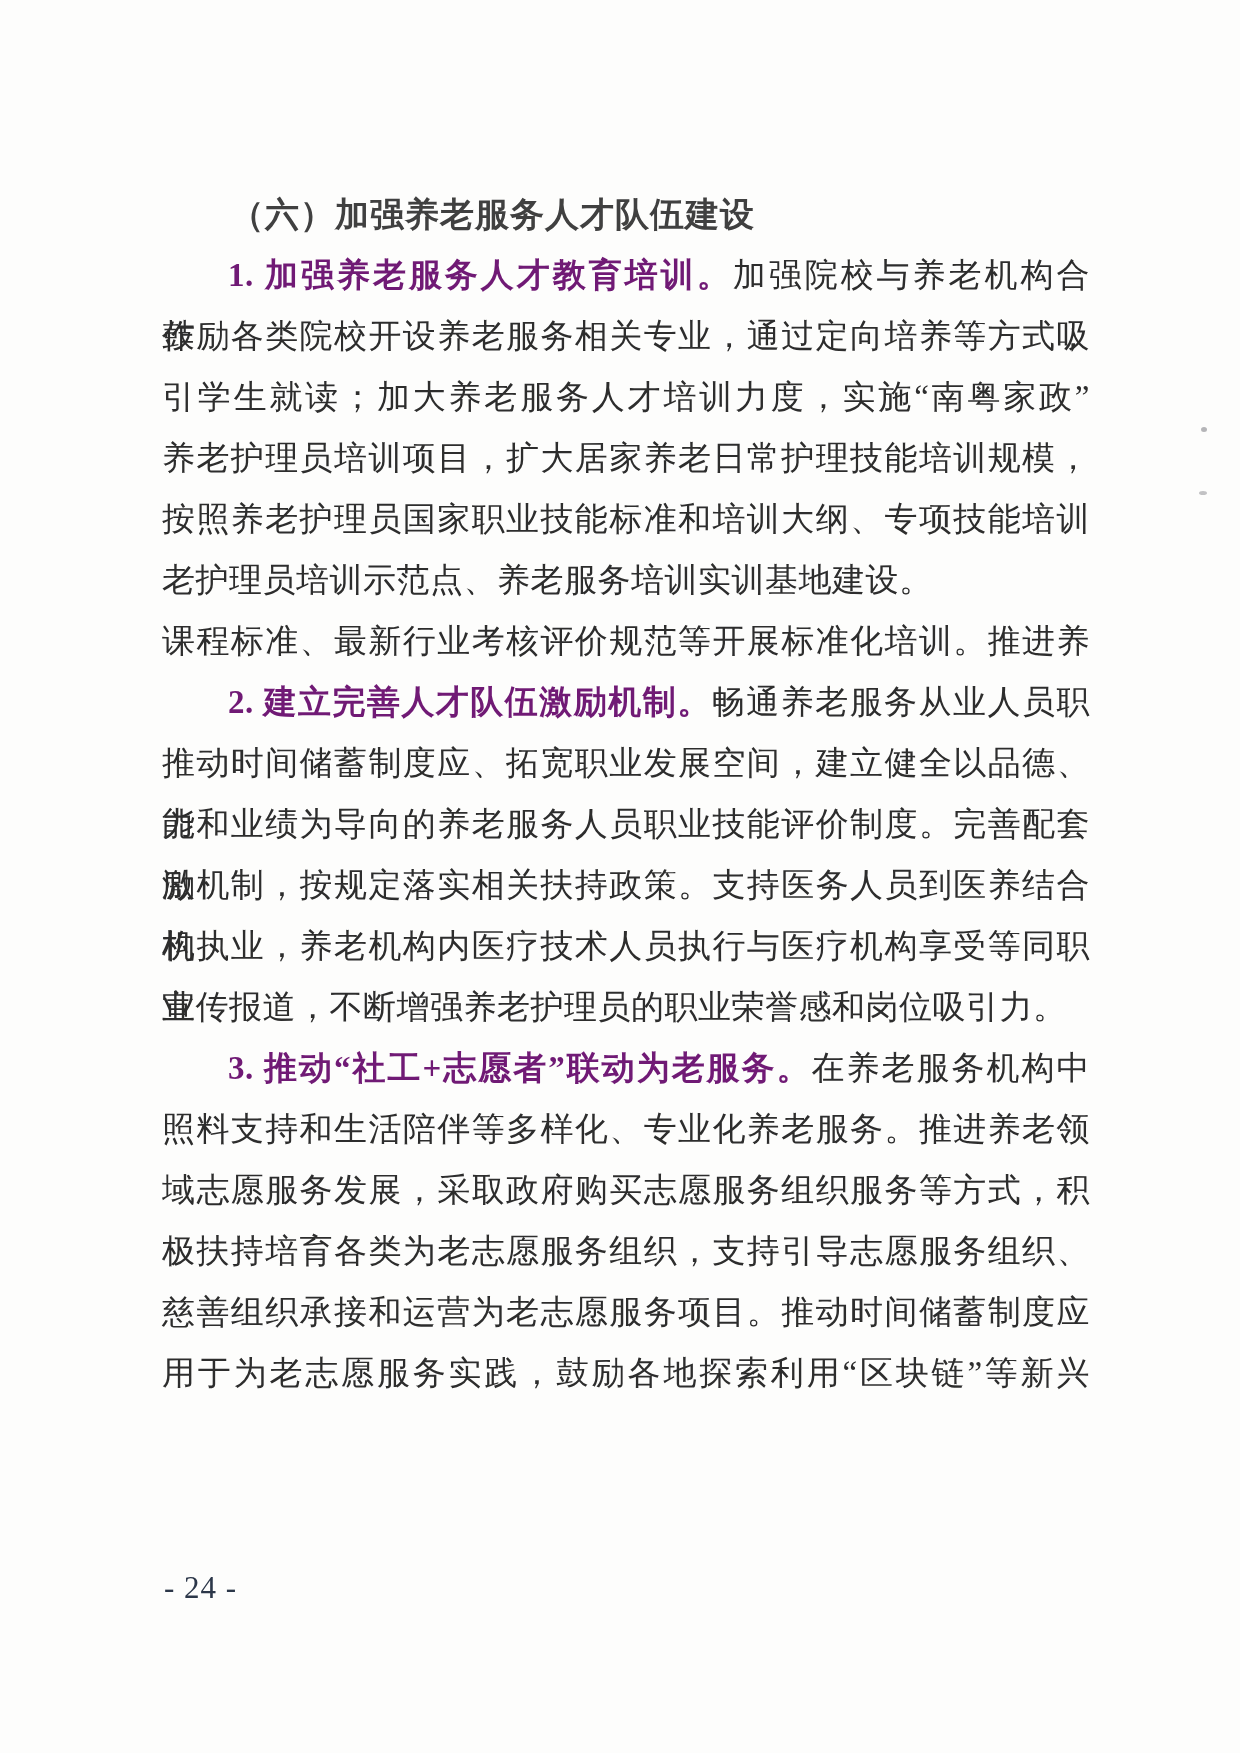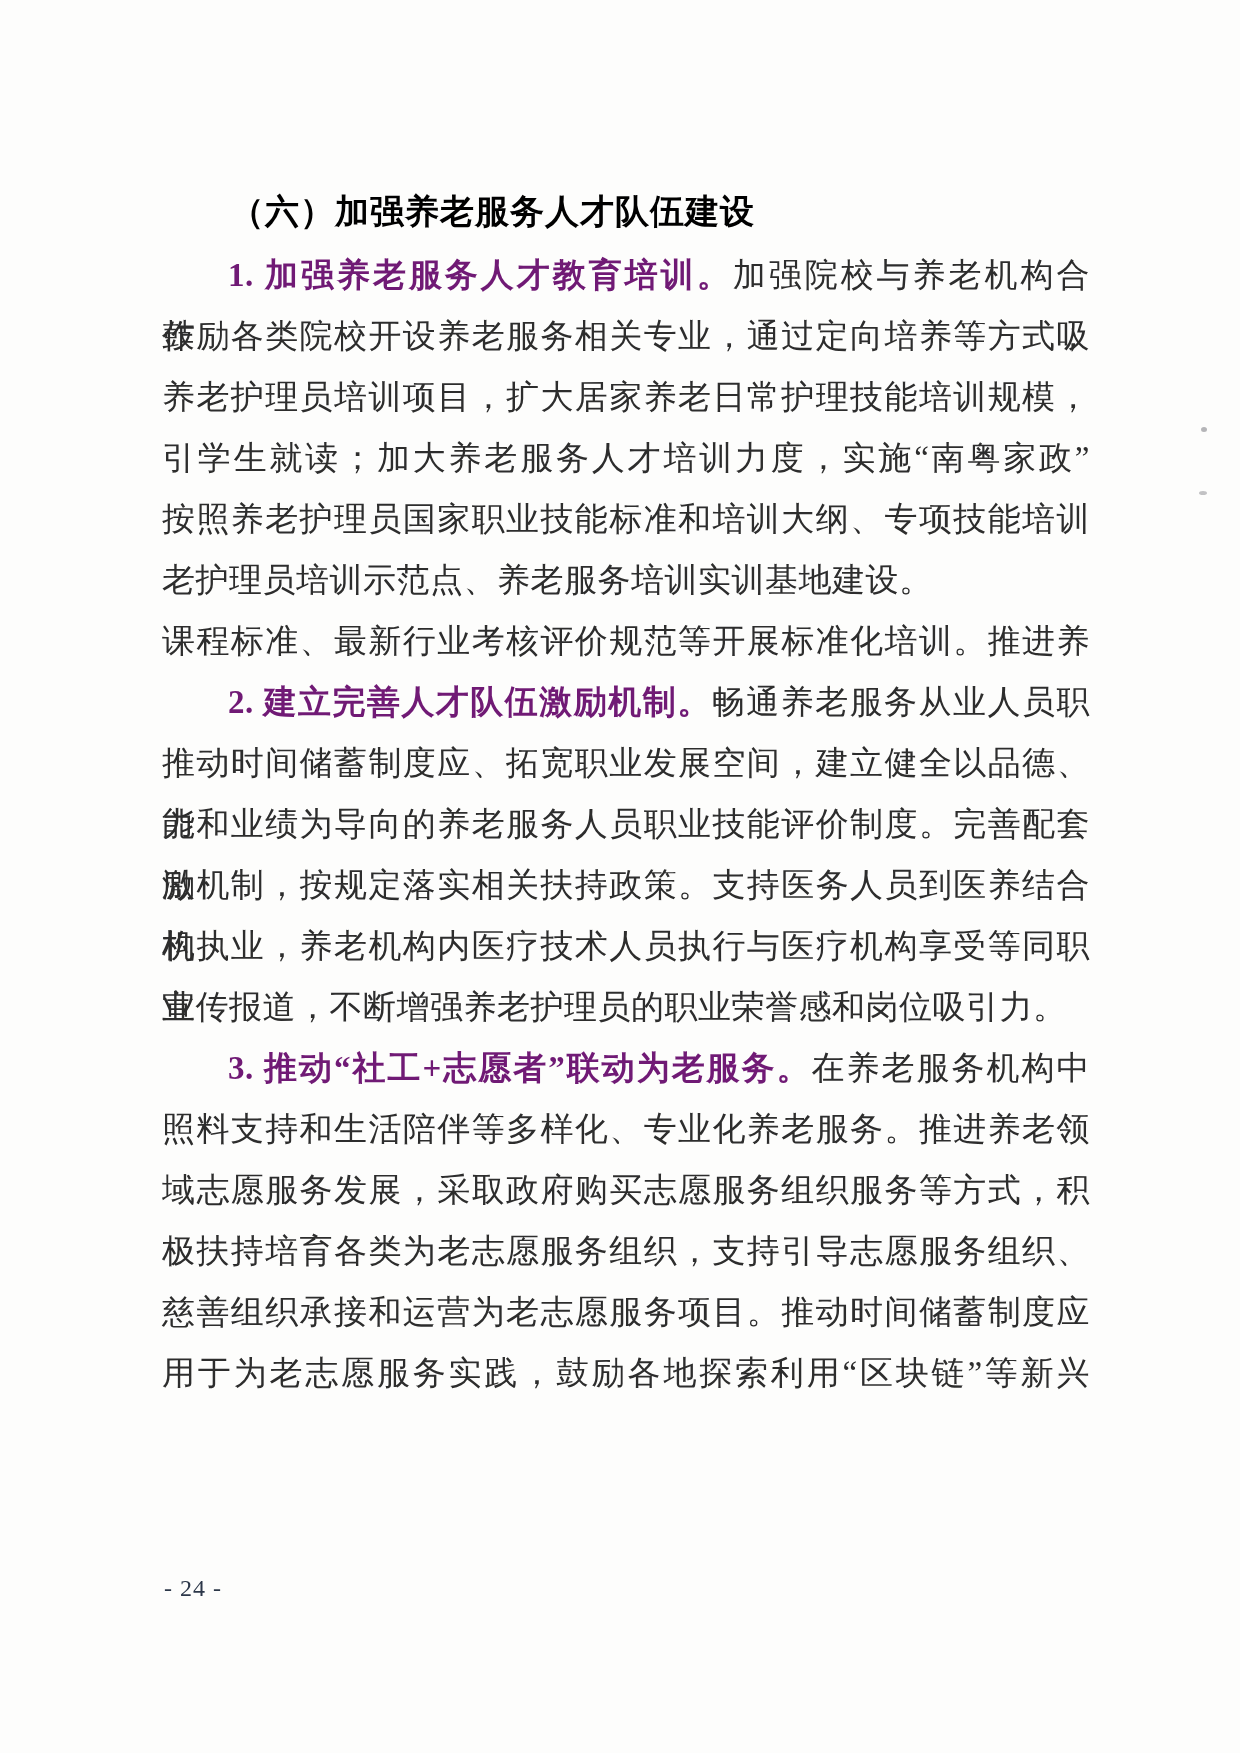--- a/index.html
+++ b/index.html
@@ -33,36 +33,35 @@
   .jf {
     text-align: justify;
     text-align-last: justify;
     text-justify: inter-character;
   }
   .ind {
     text-indent: 2em;
   }
   .hd {
     font-weight: bold;
-    color: #000000;
+    color: #404040;
     font-size: 34px;
     letter-spacing: 1px;
-    font-family: Liberation Mono, monospace;
   }
   b.lead {
     font-weight: bold;
     color: #701a75;
   }
   .footer {
     position: absolute;
     left: 164px;
     top: 1570px;
     height: 36px;
     line-height: 36px;
-    font-size: 24px;
+    font-size: 31px;
     color: #2c3749;
     letter-spacing: 1px;
   }
   .speck {
     position: absolute;
     border-radius: 50%;
   }
   .speck-1 {
     left: 1201px;
     top: 427px;
@@ -81,22 +80,22 @@
 </head>
 <body>
 
 <div class="page">
   <div class="content">
 
     <div class="ln hd ind">（六）加强养老服务人才队伍建设</div>
 
     <div class="ln jf ind"><b class="lead">1. 加强养老服务人才教育培训。</b><span>加强院校与养老机构合作，</span></div>
     <div class="ln jf">鼓励各类院校开设养老服务相关专业，通过定向培养等方式吸</div>
+    <div class="ln jf">引学生就读；加大养老服务人才培训力度，实施“南粤家政”</div>
     <div class="ln jf">养老护理员培训项目，扩大居家养老日常护理技能培训规模，</div>
-    <div class="ln jf">引学生就读；加大养老服务人才培训力度，实施“南粤家政”</div>
     <div class="ln jf">按照养老护理员国家职业技能标准和培训大纲、专项技能培训</div>
     <div class="ln">老护理员培训示范点、养老服务培训实训基地建设。</div>
     <div class="ln jf">课程标准、最新行业考核评价规范等开展标准化培训。推进养</div>
 
     <div class="ln jf ind"><b class="lead">2. 建立完善人才队伍激励机制。</b><span>畅通养老服务从业人员职</span></div>
     <div class="ln jf">推动时间储蓄制度应、拓宽职业发展空间，建立健全以品德、能</div>
     <div class="ln jf">力和业绩为导向的养老服务人员职业技能评价制度。完善配套激</div>
     <div class="ln jf">励机制，按规定落实相关扶持政策。支持医务人员到医养结合机</div>
     <div class="ln jf">构执业，养老机构内医疗技术人员执行与医疗机构享受等同职业</div>
     <div class="ln">宣传报道，不断增强养老护理员的职业荣誉感和岗位吸引力。</div>

